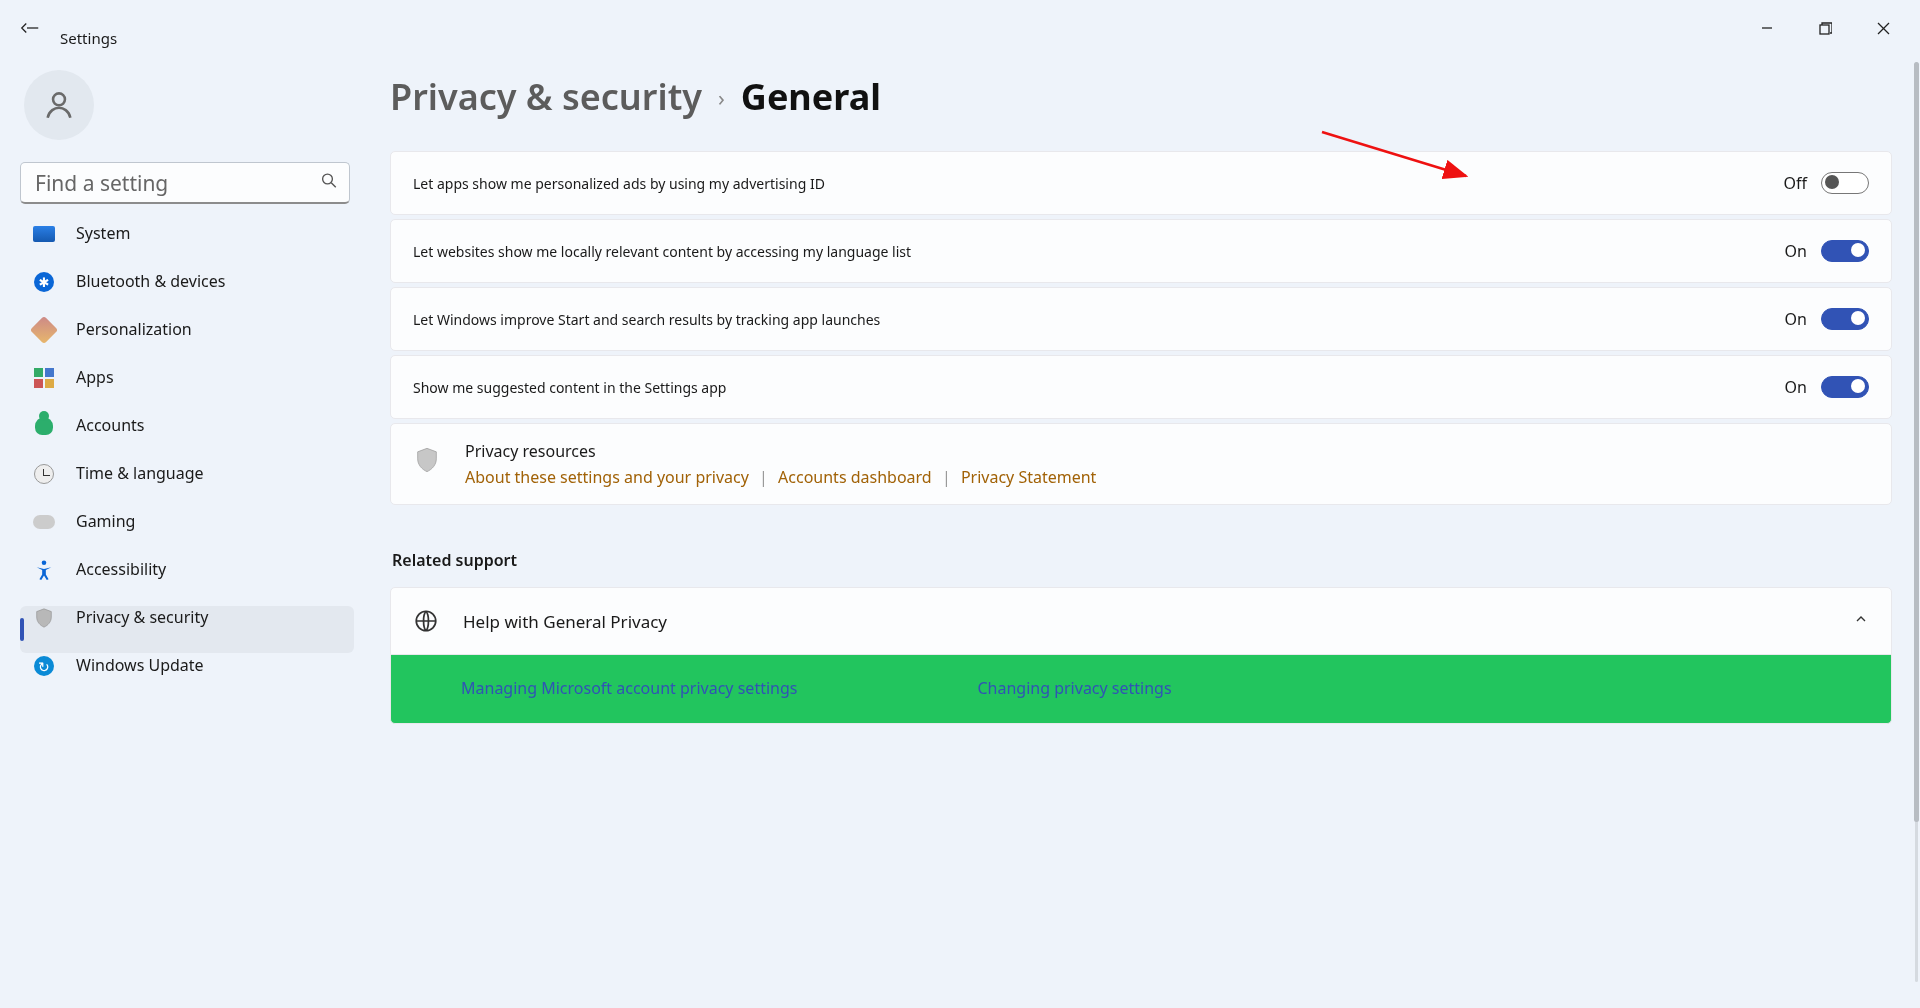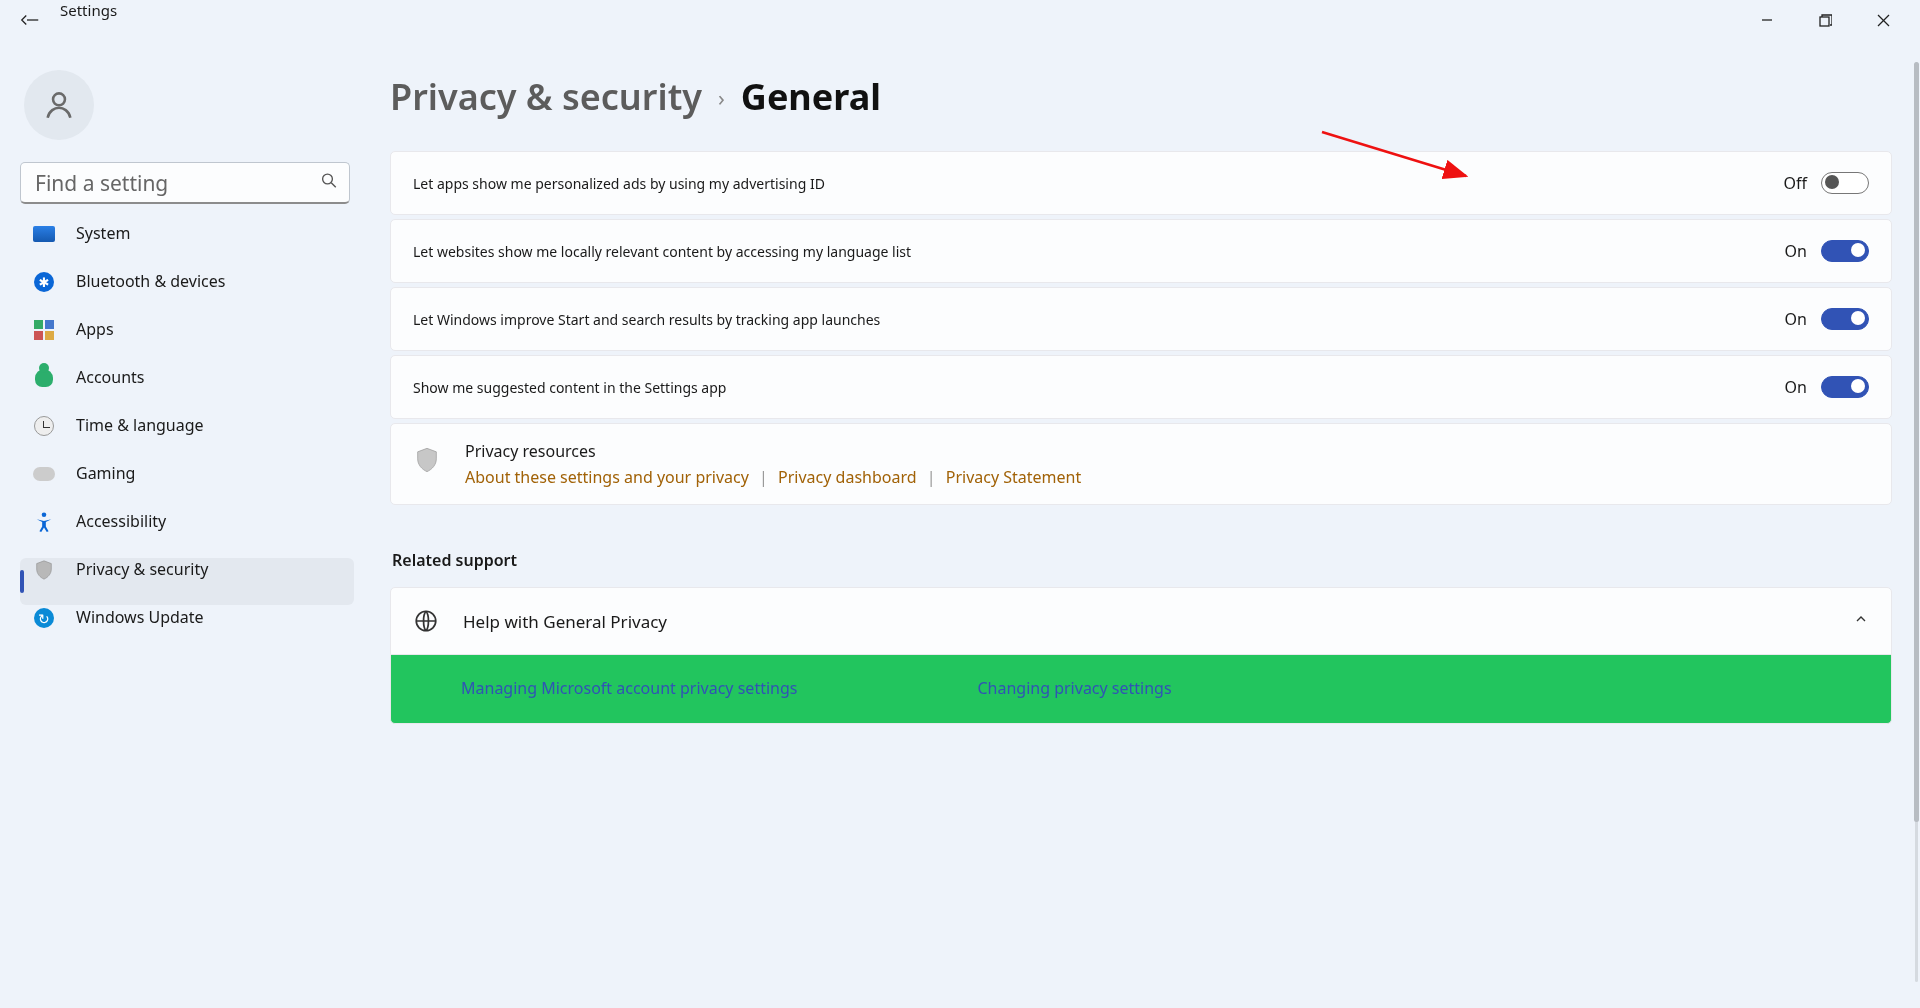--- a/index.html
+++ b/index.html
@@ -1,18 +1,18 @@
 <!DOCTYPE html>
 <html><head>
 <meta charset="utf-8">
 <style>
 * { box-sizing: border-box; margin: 0; padding: 0; font-family: "Segoe UI", system-ui, sans-serif; }
 html, body { width: 1920px; height: 1008px; overflow: hidden; background: #eef3fa; color: #1a1a1a; }
 
-.titlebar { display: flex; align-items: flex-start; height: 48px; padding: 0 8px; }
+.titlebar { display: flex; align-items: flex-end; height: 48px; padding: 0 8px; }
 .titlebar .back { width: 40px; height: 40px; display: flex; align-items: center; justify-content: center; border-radius: 4px; cursor: pointer; }
 .titlebar .title { font-size: 15px; margin-left: 12px; }
 .titlebar .spacer { flex: 1; }
 .titlebar .winbtn { width: 58px; height: 40px; display: flex; align-items: center; justify-content: center; cursor: pointer; }
 
 .body { display: flex; height: calc(100% - 48px); }
 
 .sidebar { width: 370px; padding: 14px 16px 0 20px; display: flex; flex-direction: column; }
 .avatar { width: 70px; height: 70px; border-radius: 50%; background: #e2e8ef; display: flex; align-items: center; justify-content: center; margin: 8px 0 22px 4px; }
 .searchwrap { position: relative; width: 330px; margin-bottom: 18px; }
@@ -141,20 +141,26 @@
           <span>System</span>
         </li>
       <li>
           <span class="icon">
             <span class="ic-bt" style="width:20px;height:20px;display:flex;align-items:center;justify-content:center;color:#fff;font-size:13px">✱</span>
           </span>
           <span>Bluetooth &amp; devices</span>
         </li>
       <li>
           <span class="icon">
+            <span class="ic-pers" style="width:20px;height:20px;display:block;transform:rotate(-45deg)"></span>
+          </span>
+          <span>Personalization</span>
+        </li>
+      <li>
+          <span class="icon">
             <span class="ic-apps">
               <span></span>
               <span></span>
               <span></span>
               <span></span>
             </span>
           </span>
           <span>Apps</span>
         </li>
       <li>
@@ -233,21 +239,21 @@
       <span class="shield">
         <svg width="28" height="28" viewBox="0 0 24 24" fill="#c7c7c7" stroke="#999" stroke-width="0.6">
             <path d="M12 2l8 3v6c0 5-3.5 9-8 11-4.5-2-8-6-8-11V5z"></path>
           </svg>
       </span>
       <div class="rescontent">
         <div class="restitle">Privacy resources</div>
         <div class="links">
           <a>About these settings and your privacy</a>
           <span class="divider">|</span>
-          <a>Privacy dashboard</a>
+          <a>Accounts dashboard</a>
           <span class="divider">|</span>
           <a>Privacy Statement</a>
         </div>
       </div>
     </div>
 
     <div class="section-title">Related support</div>
 
     <div class="expander">
       <span class="helpicon">

